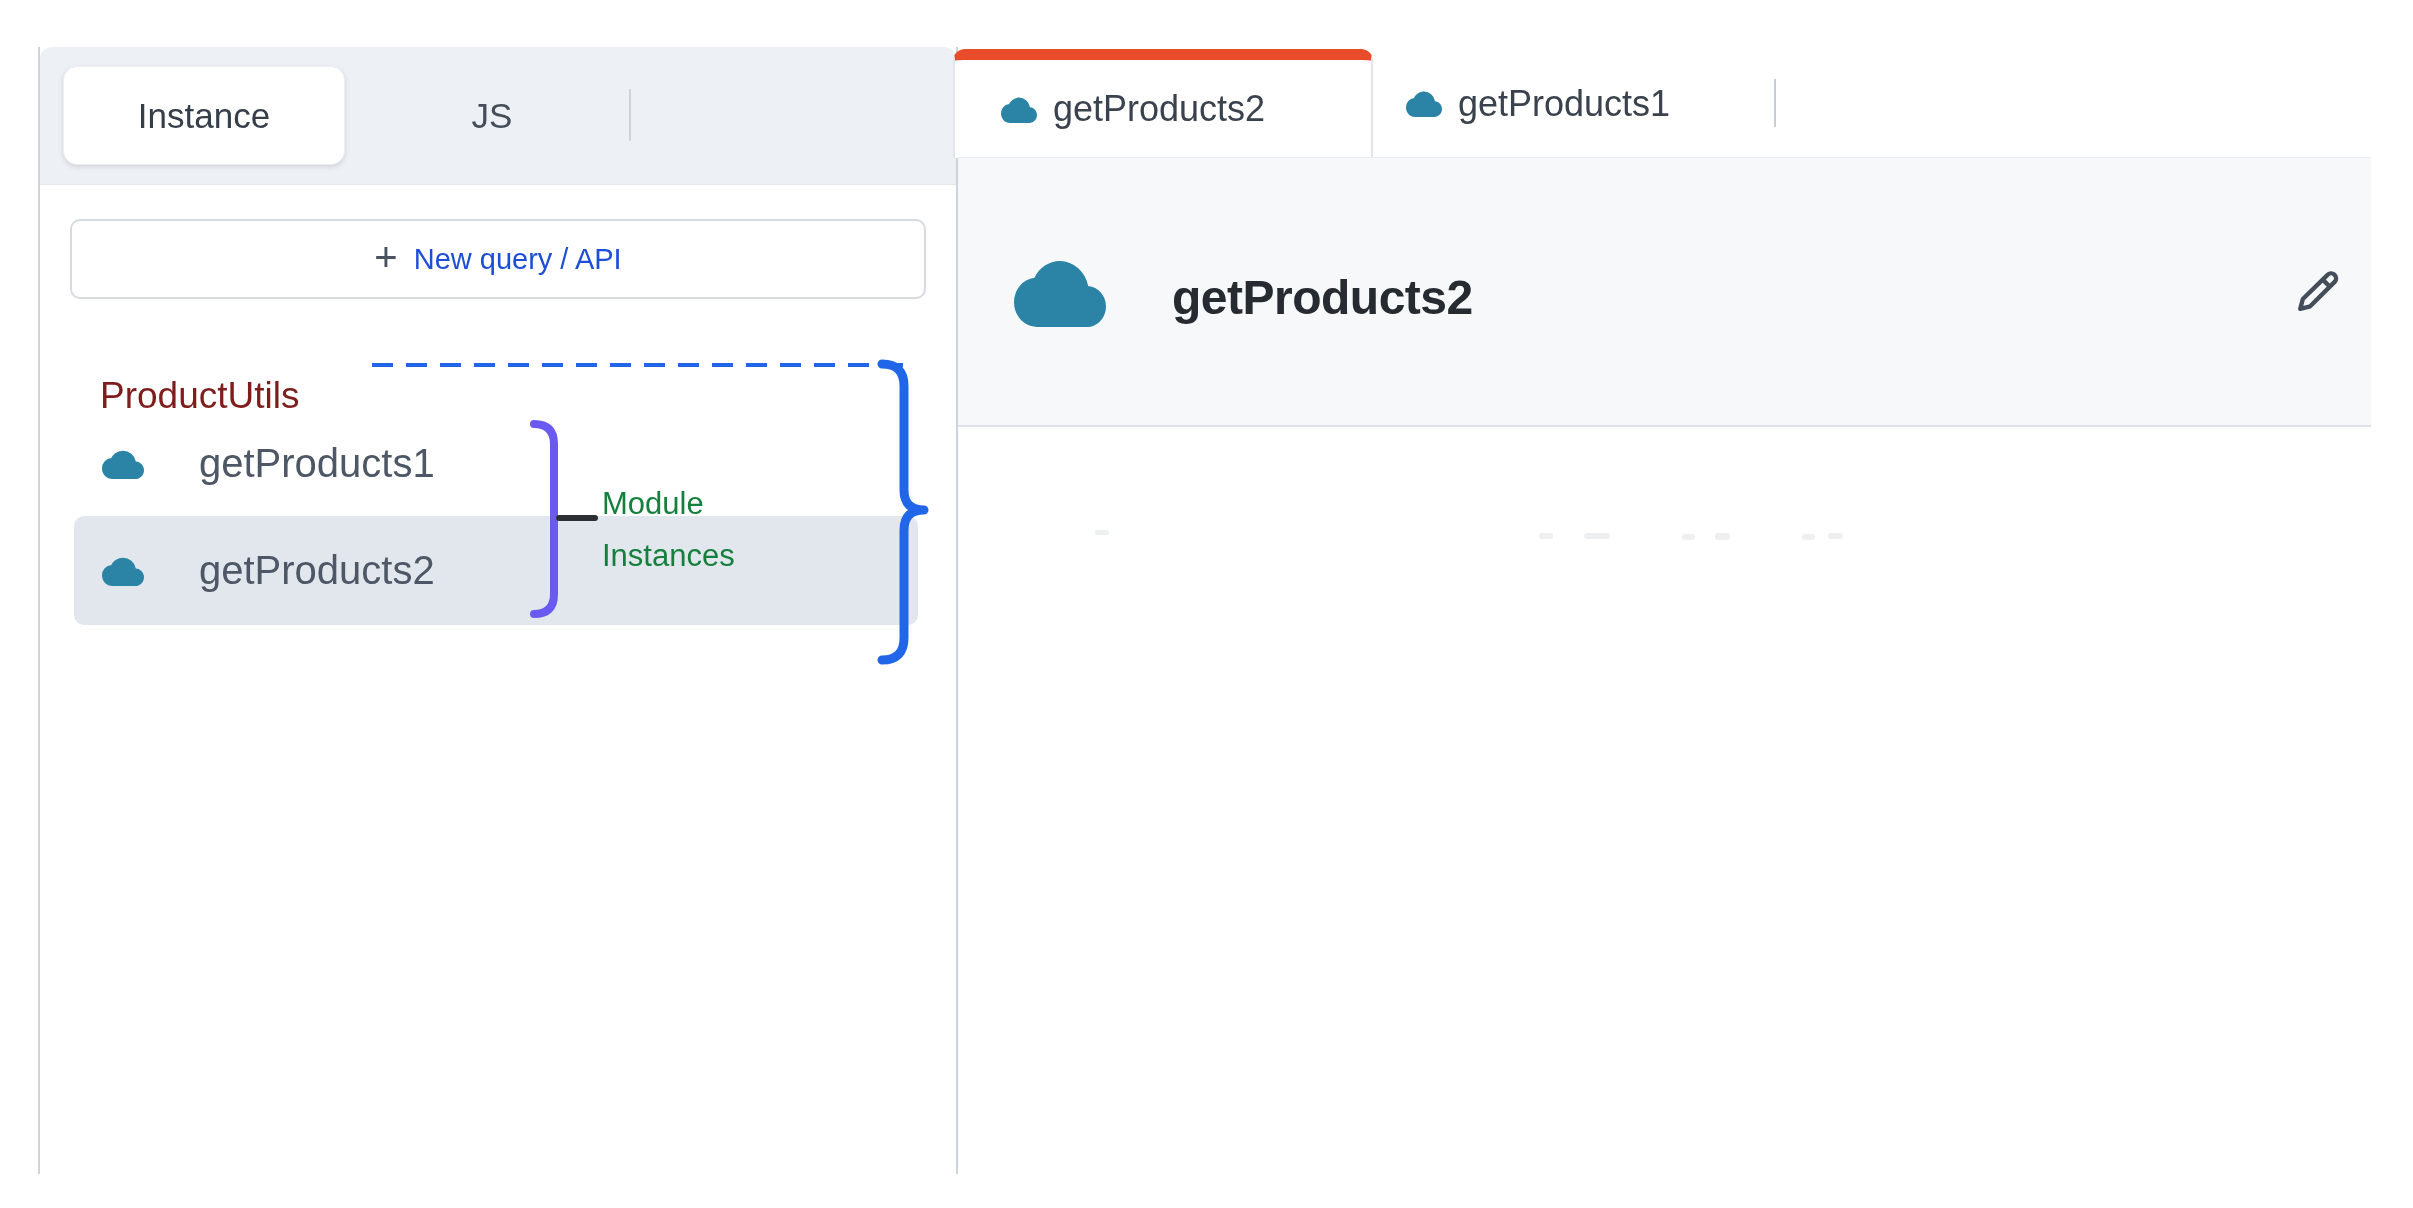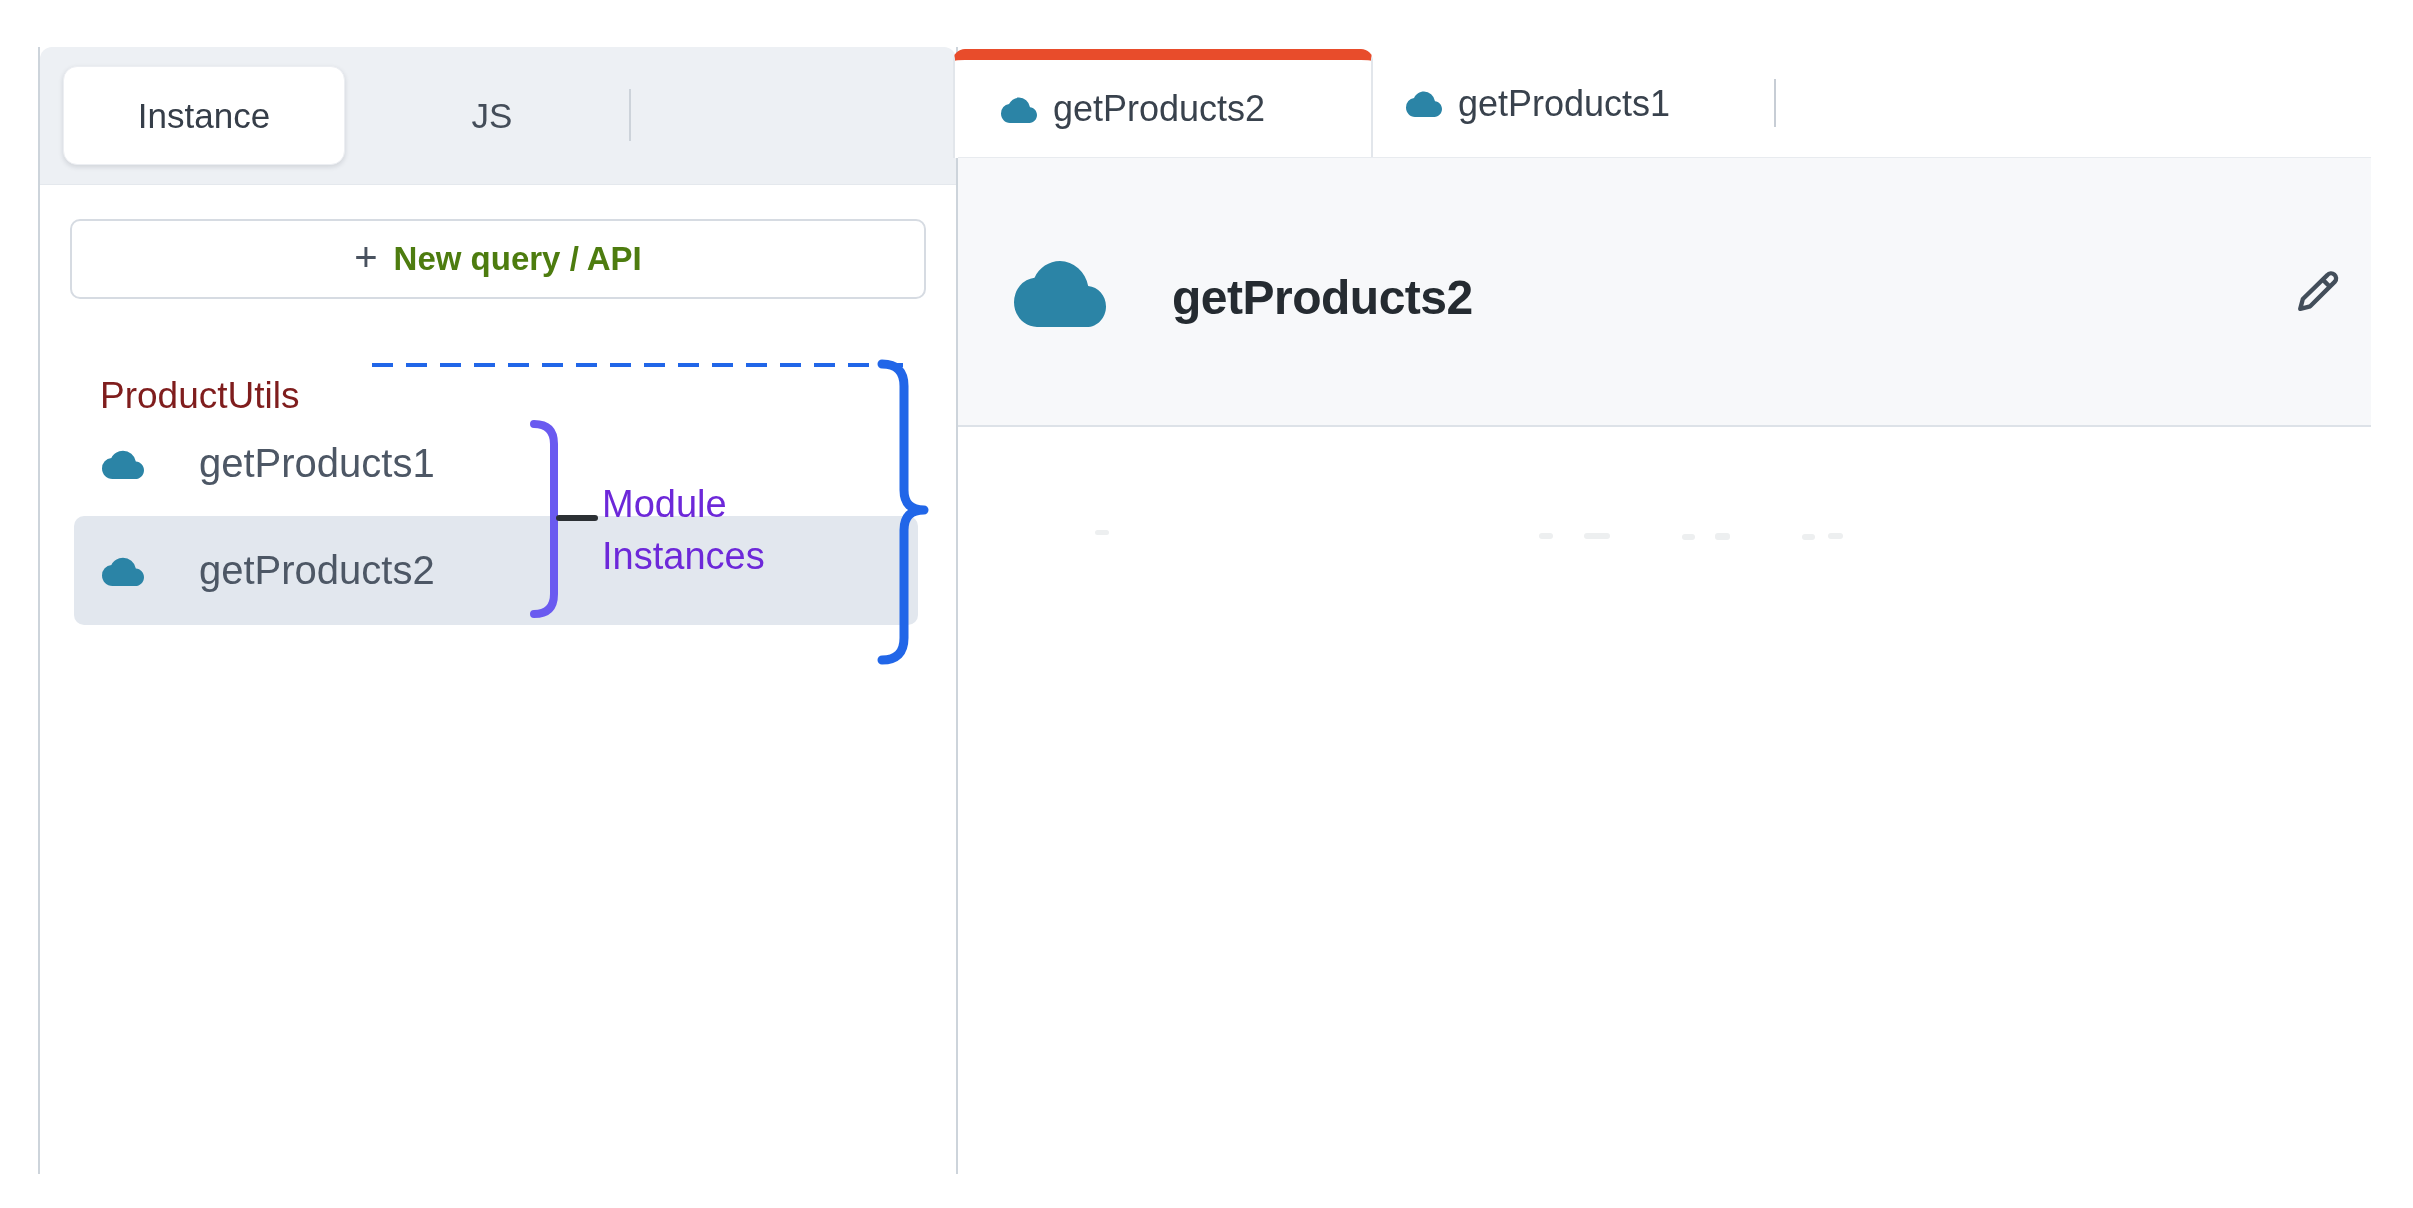--- a/index.html
+++ b/index.html
@@ -32,21 +32,21 @@
   .seg-tab.ui { left:657px; }
   .seg-divider { position:absolute; left:589px; top:42px; width:2px; height:52px; background:#cdd3da; }
 
   .new-query-btn {
     position:absolute; left:30px; top:172px; width:856px; height:80px;
     background:#fff; border:2px solid #d6dbe2; border-radius:10px;
     display:flex; align-items:center; justify-content:center; gap:16px;
     cursor:default;
   }
   .new-query-btn .plus { font-size:40px; color:#49525f; line-height:1; margin-top:-4px; }
-  .new-query-btn .lbl  { font-size:33px; color:#4d7c0f;font-weight:bold; }
+  .new-query-btn .lbl  { font-size:29px; color:#1d4ed8; }
 
   .section-label {
     position:absolute; left:60px; top:328px; font-size:37px; color:#7f1d1d;
   }
 
   .query-row {
     position:absolute; left:34px; width:844px; height:101px;
     display:flex; align-items:center; padding-left:28px; gap:55px;
     border-radius:10px; cursor:default;
   }
@@ -58,21 +58,21 @@
   
   .dashed-line {
     position:absolute; left:372px; top:363px; width:532px; height:4px;
     background:repeating-linear-gradient(90deg,#2166e8 0 21px,transparent 21px 34px);
   }
   .brace-svg  { position:absolute; left:872px; top:356px; }
   .bracket-svg{ position:absolute; left:526px; top:420px; }
   .black-dash { position:absolute; left:556px; top:515px; width:42px; height:6px; background:#2c3034; border-radius:3px; }
   .module-label {
     position:absolute; left:602px; top:478px;
-    font-size:38px; line-height:52px; color:#6d28d9;
+    font-size:31px; line-height:52px; color:#15803d;
   }
   .package-label {
     position:absolute; left:962px; top:478px;
     font-size:56px; color:#1b6ce5; white-space:nowrap;
   }
 
   
   .tab-active {
     position:absolute; left:953px; top:49px; width:420px; height:109px;
     background:#fff; border-left:2px solid #e2e6eb; border-right:2px solid #e2e6eb;

